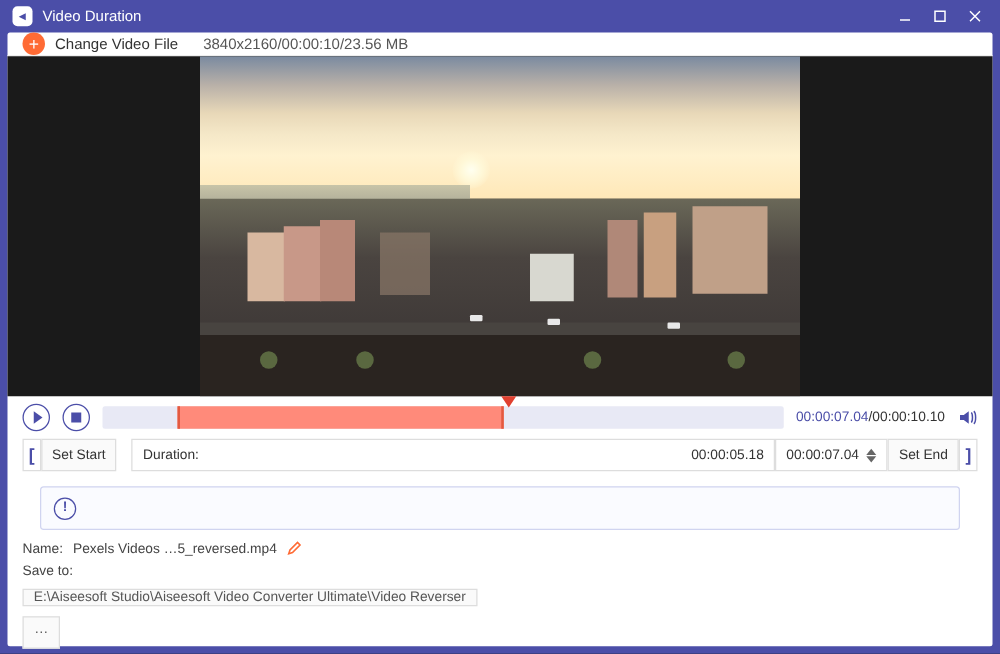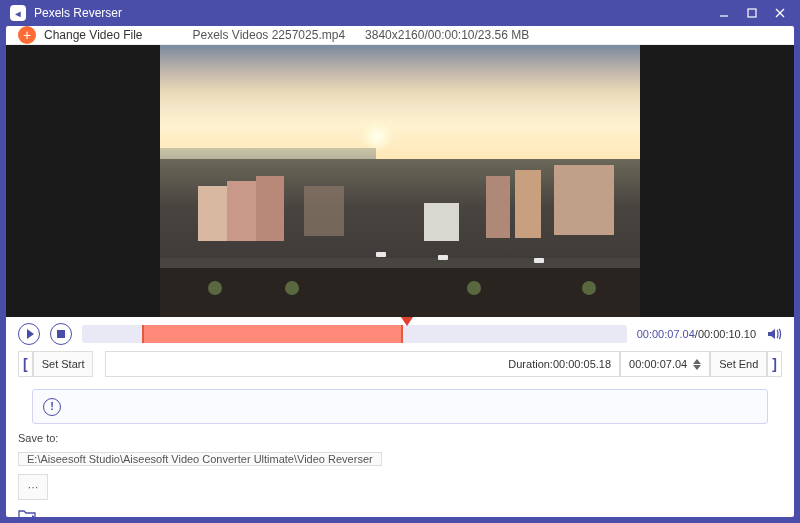--- a/index.html
+++ b/index.html
@@ -46,21 +46,21 @@
 .timeline .sel { position: absolute; left: 11%; width: 48%; top: 0; bottom: 0; background: #ff8a7a; border-left: 2px solid #e35a40; border-right: 2px solid #e35a40; }
 .timeline .marker { position: absolute; left: 58.5%; top: -8px; width: 0; height: 0; border-left: 6px solid transparent; border-right: 6px solid transparent; border-top: 9px solid #e04030; }
 .time-readout { font-size: 11px; }
 .time-readout .cur { color: #4b4ea8; }
 .time-readout .tot { color: #333; }
 .vol-btn { cursor: pointer; color: #4b4ea8; }
 
 .range-row { display: flex; align-items: center; padding: 0 12px 8px 12px; gap: 0; font-size: 11px; color: #333; }
 .range-row .box { border: 1px solid #ddd; height: 26px; display: flex; align-items: center; padding: 0 8px; }
 .range-row .bracket { color: #4b4ea8; font-weight: bold; font-size: 14px; padding: 0 4px; }
-.range-row .dur { flex: 1; justify-content: flex-end; margin-left: 12px; }
+.range-row .dur { flex: 1; justify-content: space-between; margin-left: 12px; }
 .range-row .label-btn { color: #333; cursor: pointer; background: #fafafa; }
 .stepper { display: inline-flex; flex-direction: column; margin-left: 6px; gap: 1px; }
 .stepper span { width: 0; height: 0; border-left: 4px solid transparent; border-right: 4px solid transparent; cursor: pointer; }
 .stepper .up { border-bottom: 5px solid #666; }
 .stepper .down { border-top: 5px solid #666; }
 
 .notice { margin: 4px 26px 6px 26px; border: 1px solid #d0d4f0; background: #fafbff; border-radius: 3px; padding: 7px 10px; display: flex; gap: 10px; font-size: 11px; color: #4b4ea8; line-height: 1.45; align-items: flex-start; }
 .notice .bang { flex: 0 0 18px; width: 18px; height: 18px; border: 1.5px solid #4b4ea8; border-radius: 50%; display: flex; align-items: center; justify-content: center; font-weight: bold; margin-top: 1px; }
 
 .save-area { padding: 2px 12px 8px 12px; font-size: 11px; color: #444; }
@@ -71,21 +71,21 @@
 .save-row .dots { border: 1px solid #ddd; height: 26px; width: 30px; background: #fafafa; display: flex; align-items: center; justify-content: center; cursor: pointer; color: #555; }
 .save-row .open-folder { color: #4b4ea8; cursor: pointer; display: flex; align-items: center; }
 .save-row .export-btn { background: #5a5dd8; color: #fff; border-radius: 4px; height: 48px; width: 130px; display: flex; align-items: center; justify-content: center; cursor: pointer; font-size: 12px; }
 svg { display: block; }
 </style>
 </head>
 <body>
 
 <div class="titlebar">
   <div class="icon-box">◂</div>
-  <span>Pexels Reverser</span>
+  <span>Video Duration</span>
   <div class="spacer"></div>
   <div class="win-btn">
     <svg width="12" height="12" viewBox="0 0 12 12">
         <line x1="2" y1="9" x2="10" y2="9" stroke="#fff" stroke-width="1.2"></line>
       </svg>
   </div>
   <div class="win-btn">
     <svg width="12" height="12" viewBox="0 0 12 12">
         <rect x="2" y="2" width="8" height="8" fill="none" stroke="#fff" stroke-width="1.2"></rect>
       </svg>
@@ -98,21 +98,20 @@
   </div>
 </div>
 
 <div class="frame">
 
   <div class="header-row">
     <div class="change-btn">
       <div class="plus-circle">+</div>
       <span>Change Video File</span>
     </div>
-    <span class="fname">Pexels Videos 2257025.mp4</span>
     <span class="meta">3840x2160/00:00:10/23.56 MB</span>
   </div>
 
   <div class="preview">
     <div class="preview-img">
       <div class="sky"></div>
         <div class="sun"></div>
         <div class="sea"></div>
         <div class="city"></div>
       <div class="bldg b1"></div>
@@ -177,20 +176,29 @@
         <span>Set End</span>
       </div>
     <div class="box bracket">]</div>
   </div>
 
   <div class="notice">
     <div class="bang">!</div>
   </div>
 
   <div class="save-area">
+    <div class="name-row">
+      <span>Name:</span>
+      <span>Pexels Videos …5_reversed.mp4</span>
+      <span class="edit-icon">
+        <svg width="13" height="13" viewBox="0 0 13 13">
+            <path d="M2 11l1-3 6-6 2 2-6 6-3 1z M9 2l2 2" stroke="#ff6b35" stroke-width="1.3" fill="none"></path>
+          </svg>
+      </span>
+    </div>
     <div class="save-row">
       <span>Save to:</span>
       <div class="path-box">
           <span>E:\Aiseesoft Studio\Aiseesoft Video Converter Ultimate\Video Reverser</span>
         </div>
       <div class="dots">
           <span>···</span>
         </div>
       <div class="open-folder">
         <svg width="18" height="16" viewBox="0 0 18 16">

